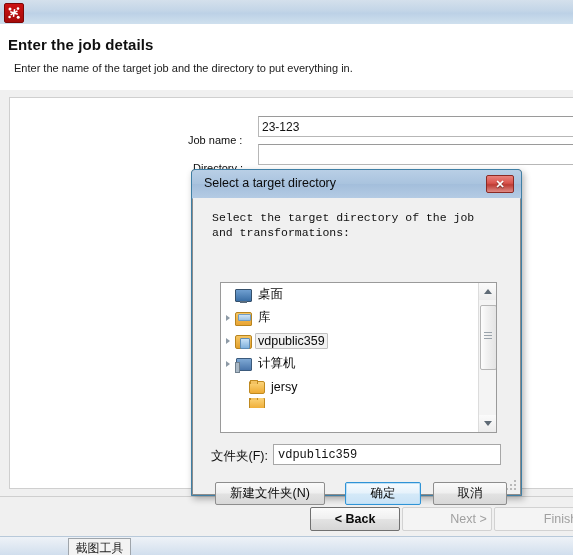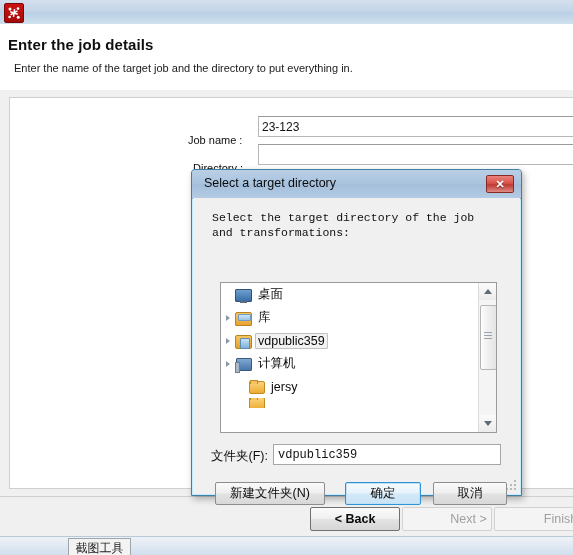--- a/index.html
+++ b/index.html
@@ -100,21 +100,21 @@
   .task-btn{
     position:absolute;left:68px;top:1px;width:63px;height:21px;box-sizing:border-box;
     background:#f3f3f3;border:1px solid #9fa5ab;
     display:flex;align-items:center;justify-content:center;
     font-size:12px;color:#222;
   }
 
   
   .modal{
     position:absolute;left:191px;top:169px;width:329px;height:325px;
-    background:#7dd3fc;
+    background:#000000;
     border:1px solid #3f7fa5;
     box-shadow:0 0 0 1px rgba(255,255,255,.55) inset, 2px 3px 7px rgba(0,0,0,.30);
     border-radius:4px 4px 0 0;
   }
   .modal-title{
     position:absolute;left:0;top:0;right:0;height:28px;
     background:linear-gradient(to bottom,#b9cfe6 0%,#a9c3de 50%,#a3bedb 51%,#b4cbe4 100%);
     border-radius:3px 3px 0 0;
     border-bottom:1px solid #8aaac9;
   }

